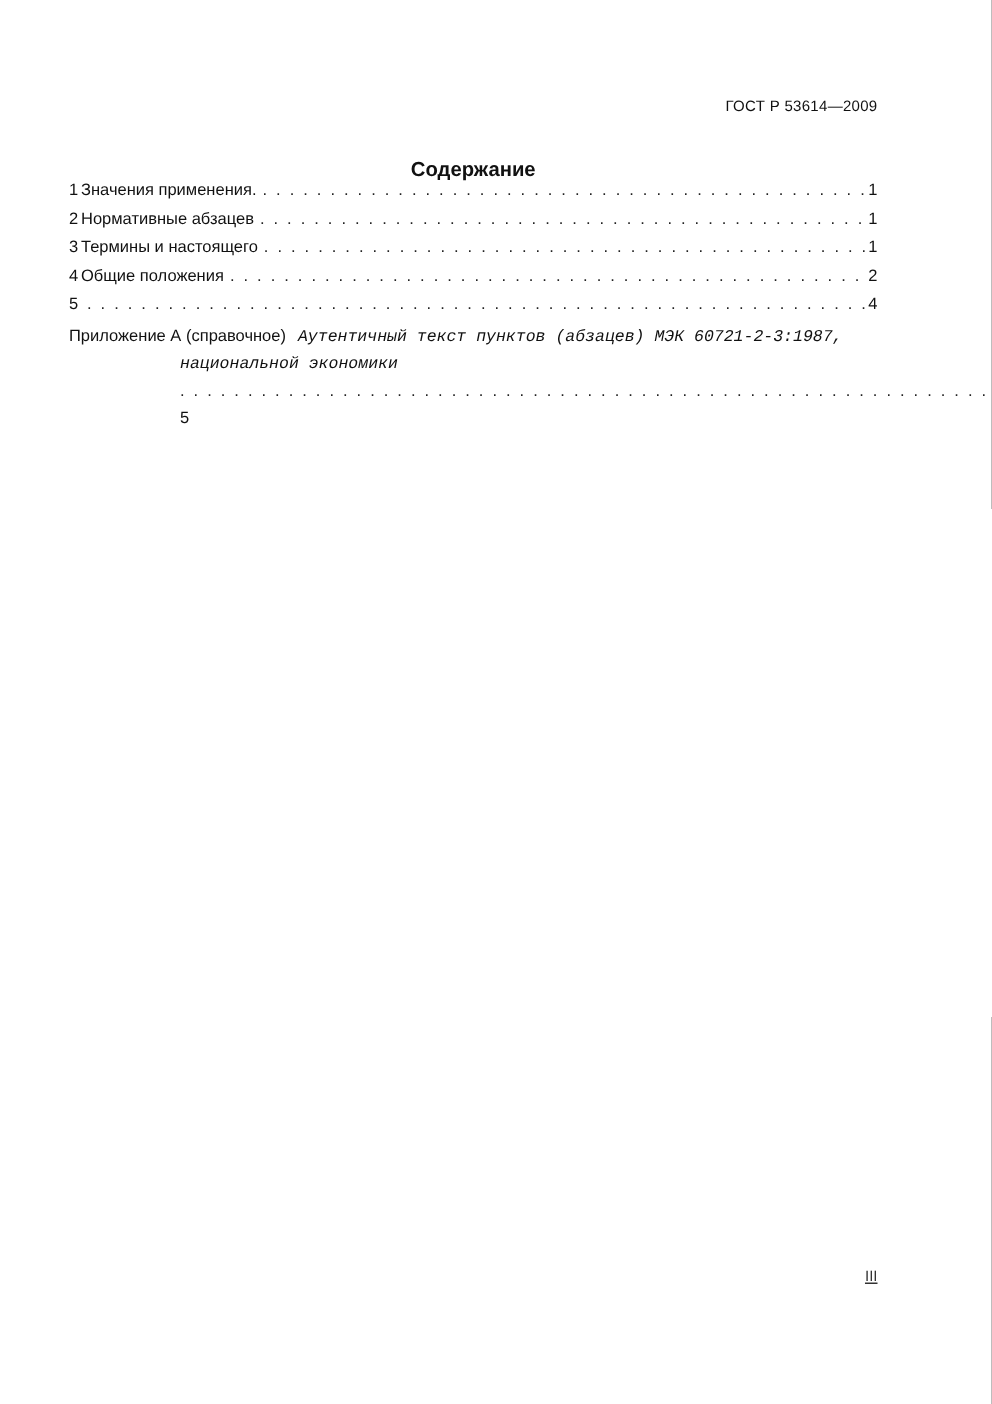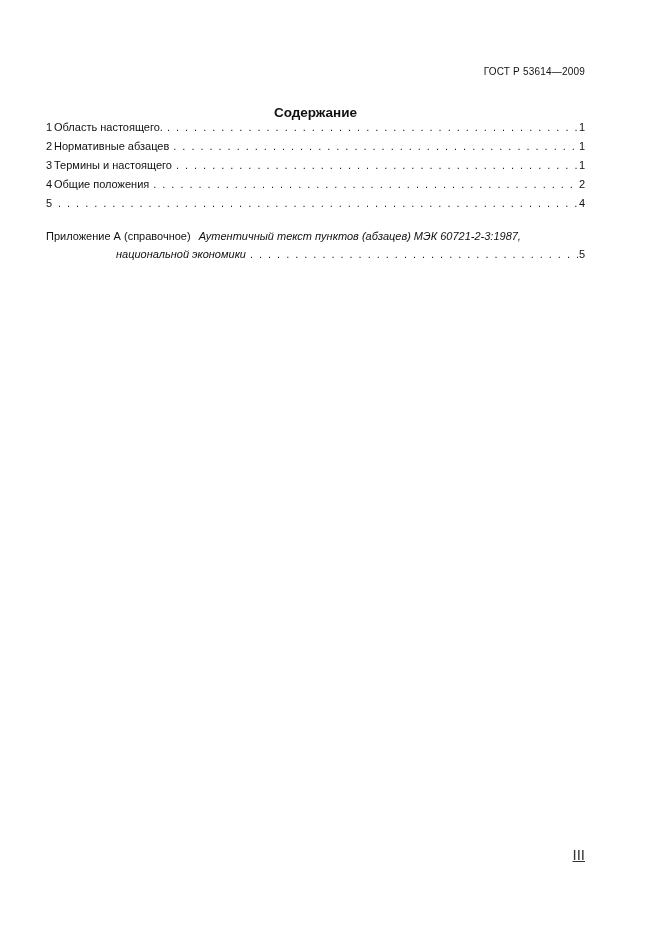--- a/index.html
+++ b/index.html
@@ -56,65 +56,66 @@
     white-space: nowrap;
     letter-spacing: 6px;
     margin-left: 4px;
     margin-right: 1px;
     color: #222222;
   }
   .toc-page {
     flex: 0 0 auto;
     text-align: right;
   }
-  .annex { margin-top: 14px; }
+  .annex { margin-top: 2px; }
   .annex-line1 {
     display: flex;
     align-items: baseline;
     line-height: 18px;
     white-space: nowrap;
   }
   .annex-label { flex: 0 0 auto; }
   .annex-gap { display: inline-block; width: 8px; flex: 0 0 8px; }
-  .italic { font-style: italic; }
+  .italic { font-style: italic; font-family: Liberation Mono, monospace; }
   .annex-line2 {
     margin-left: 70px;
     line-height: 18px;
     white-space: nowrap;
   }
   .annex-line3 {
     display: flex;
     align-items: baseline;
     margin-left: 70px;
     line-height: 18px;
     white-space: nowrap;
+    flex-direction: column;
   }
   .folio {
     position: absolute;
     top: 846px;
     right: 76px;
-    font-size: 15px;
+    font-size: 10px;
     color: #333333;
     text-decoration: underline;
   }
 </style>
 </head>
 <body>
 
 <div class="page">
 
   <div class="doc-code">ГОСТ Р 53614—2009</div>
 
   <div class="toc-title">Содержание</div>
 
   <div class="toc">
 
     <div class="toc-row">
       <span class="toc-num">1</span>
-      <span class="toc-label">Область настоящего.</span>
+      <span class="toc-label">Значения применения.</span>
       <span class="dots">........................................................................................................................</span>
       <span class="toc-page">1</span>
     </div>
 
     <div class="toc-row">
       <span class="toc-num">2</span>
       <span class="toc-label">Нормативные абзацев</span>
       <span class="dots">........................................................................................................................</span>
       <span class="toc-page">1</span>
     </div>

